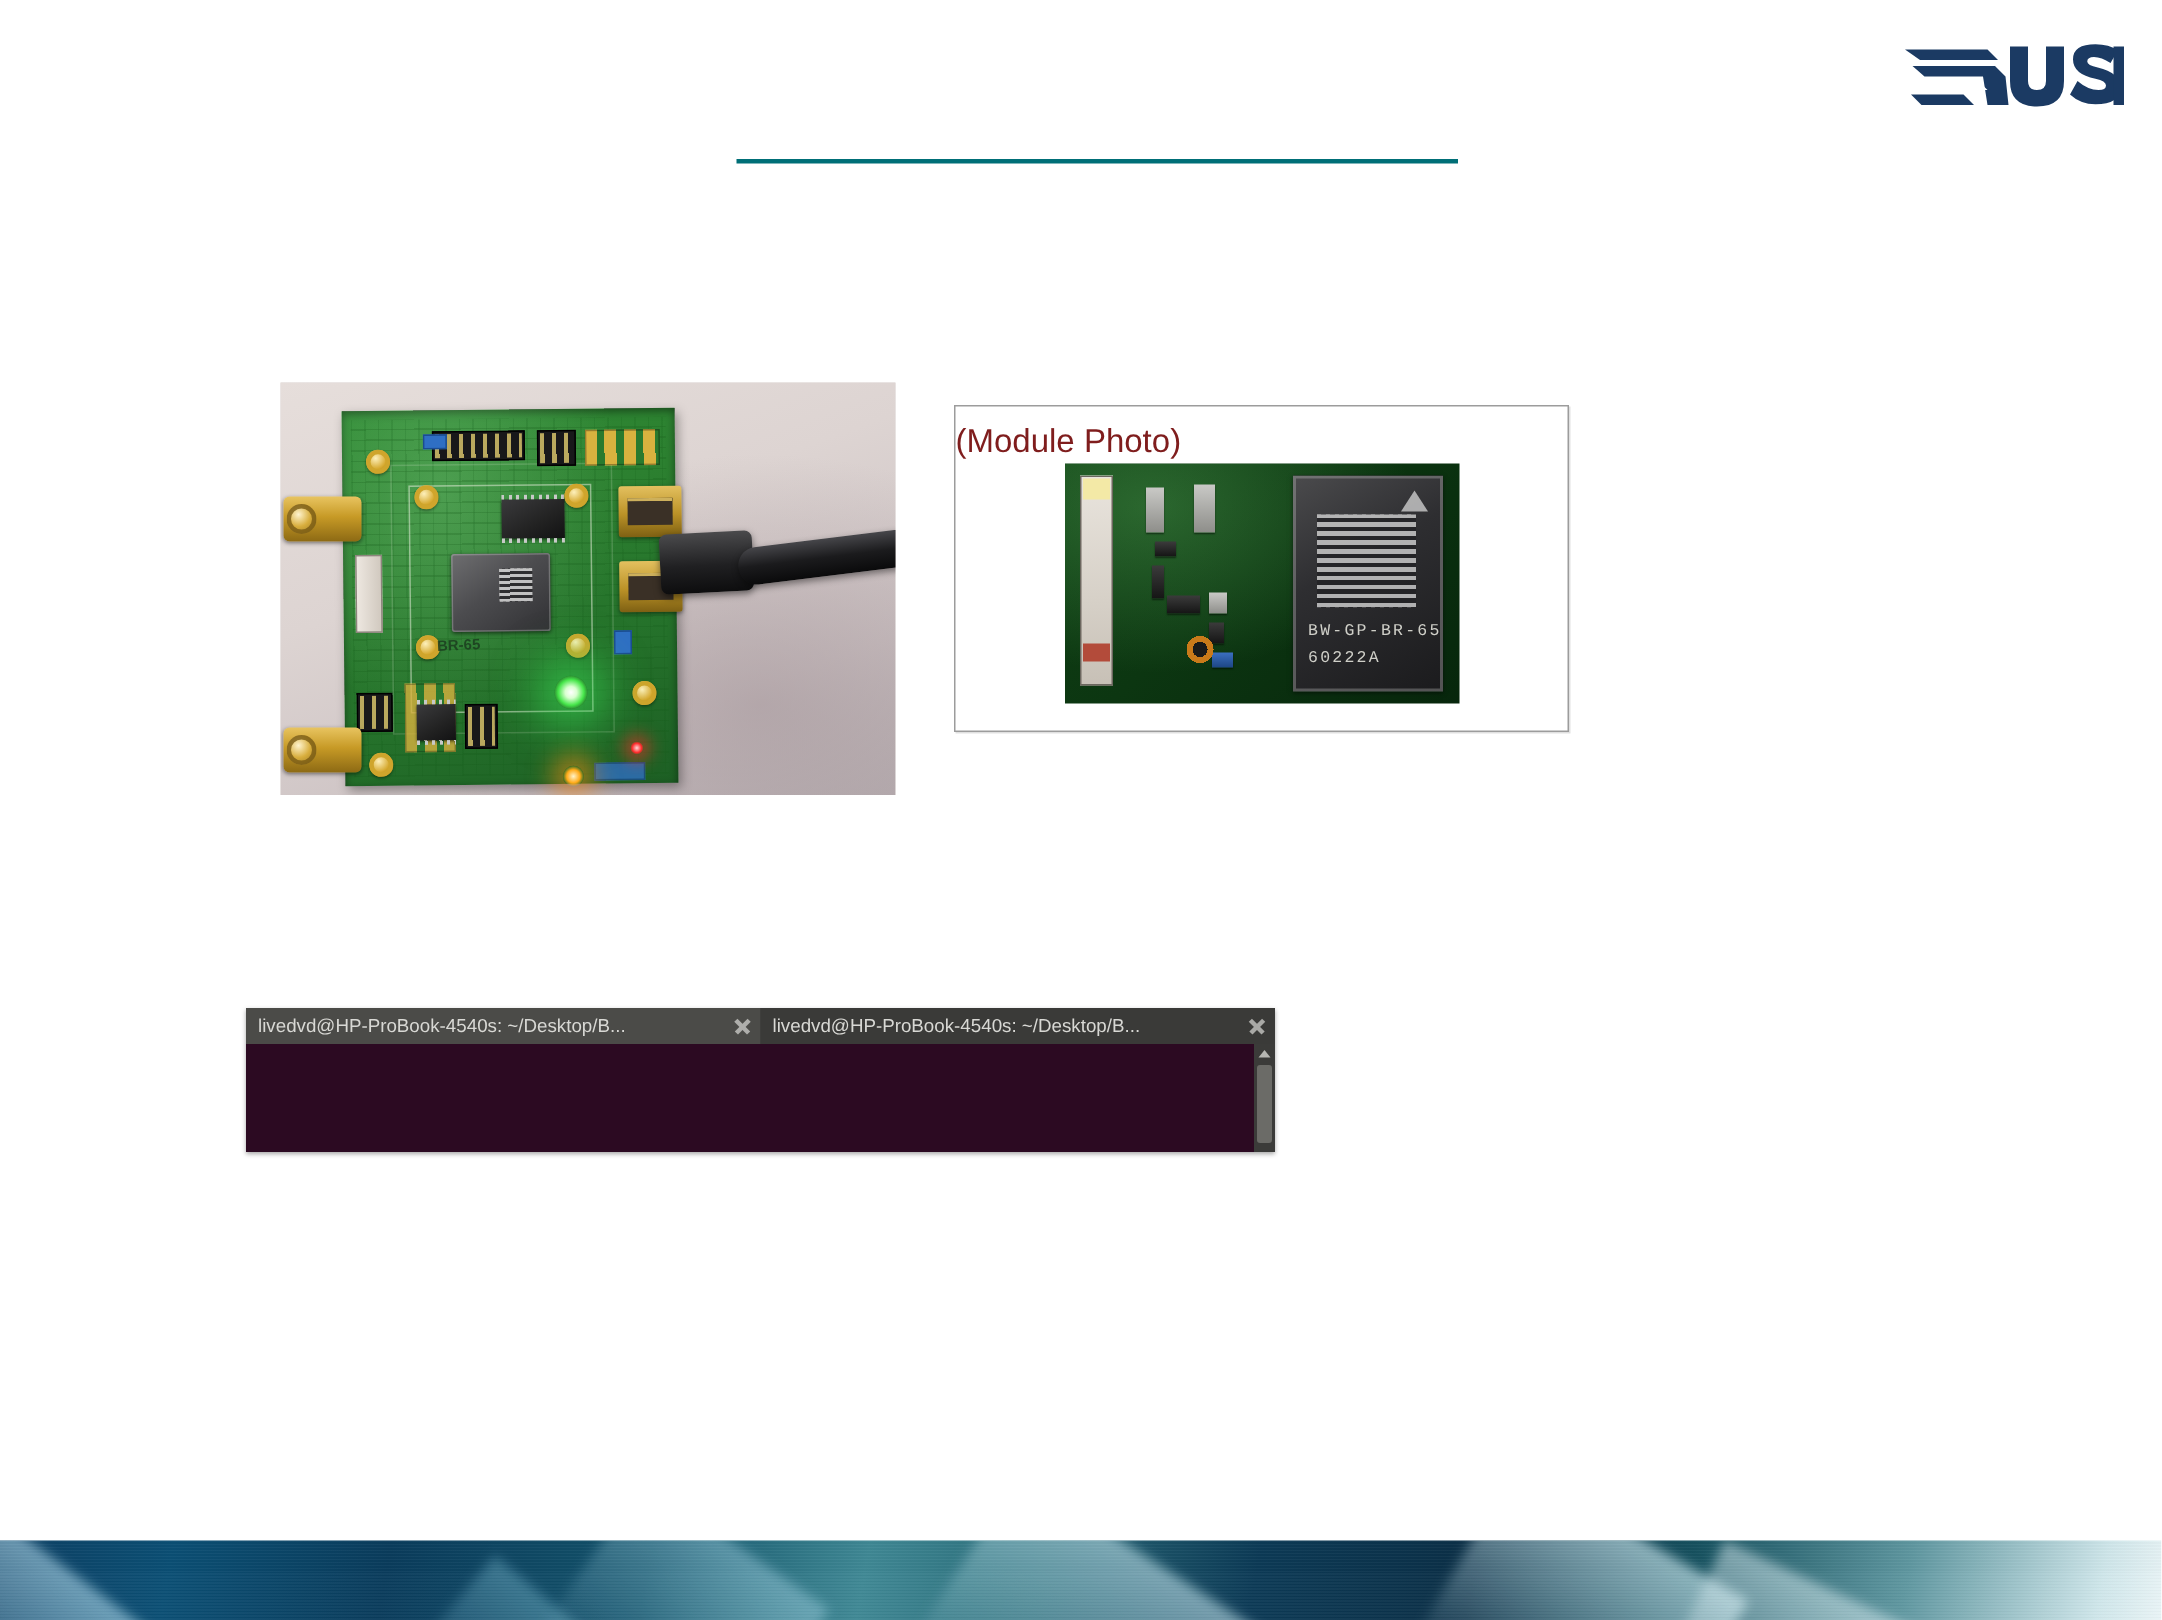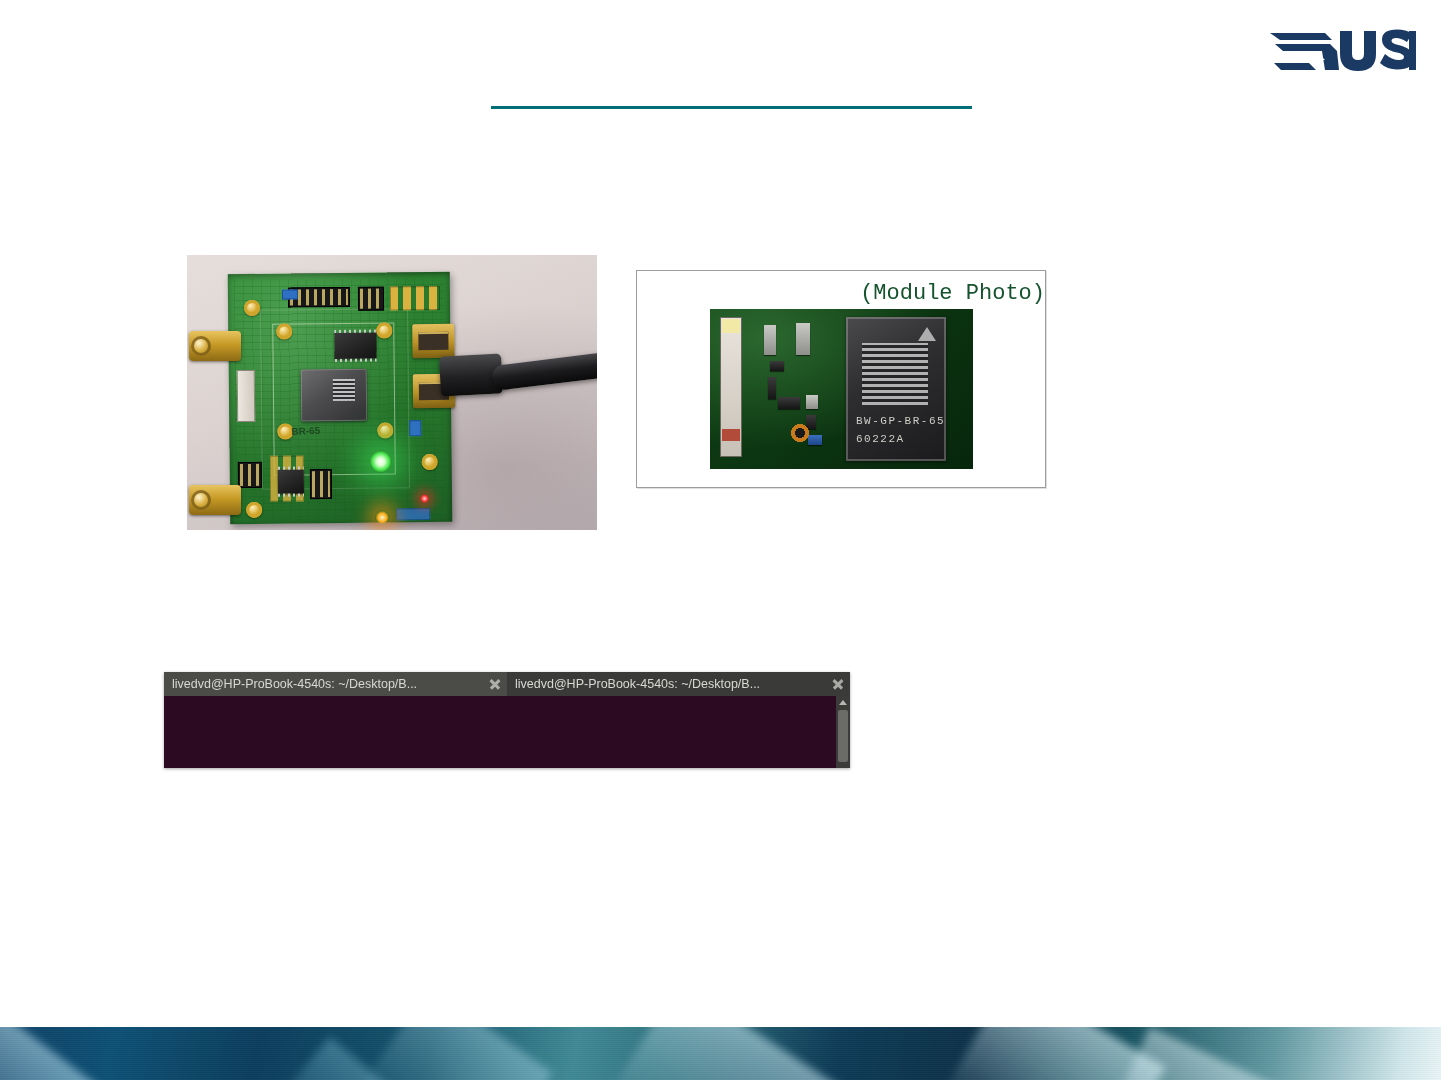--- a/index.html
+++ b/index.html
@@ -201,24 +201,24 @@
     top: 270px;
     width: 408px;
     height: 216px;
     background: #ffffff;
     border: 1px solid #9c9c9c;
     box-shadow: 1px 1px 0 rgba(0,0,0,0.12);
   }
   #module-photo-caption {
     position: absolute;
     left: 0; right: 0; top: 10px;
-    text-align: right;
-    font-family: Liberation Mono, monospace;
+    text-align: left;
+    font-family: Liberation Sans, sans-serif;
     font-size: 22px;
-    color: #14532d;
+    color: #7f1d1d;
   }
   #module-photo-image {
     position: absolute;
     left: 73px;
     top: 38px;
     width: 263px;
     height: 160px;
     overflow: hidden;
     background: linear-gradient(135deg,#0f3f14 0%, #0c3611 45%, #07260c 100%);
   }
@@ -233,21 +233,21 @@
   }
   #module-fpc::before {
     content:""; position:absolute; left:2px; top:2px; right:2px; height:14px;
     background:#f3e9a6;
   }
   #module-fpc::after {
     content:""; position:absolute; left:2px; bottom:16px; right:2px; height:12px;
     background:#b34b3a;
   }
   #module-shield {
-    position:absolute; left:136px; top:8px; width:100px; height:144px;
+    position:absolute; left:152px; top:8px; width:100px; height:144px;
     background: linear-gradient(150deg,#4b4b4d 0%, #2e2e31 40%, #1b1b1d 100%);
     box-shadow: inset 0 0 0 2px rgba(190,190,190,.35), 0 1px 3px rgba(0,0,0,.5);
     text-align: center;
   }
   #module-shield-qr {
     position:absolute; left:16px; top:26px; width:66px; height:62px;
     background-image:
       repeating-linear-gradient(0deg, #cfcfcf 0 3px, #232326 3px 6px),
       repeating-linear-gradient(90deg, #c7c7c7 0 3px, rgba(0,0,0,0) 3px 6px);
     opacity:.82;

